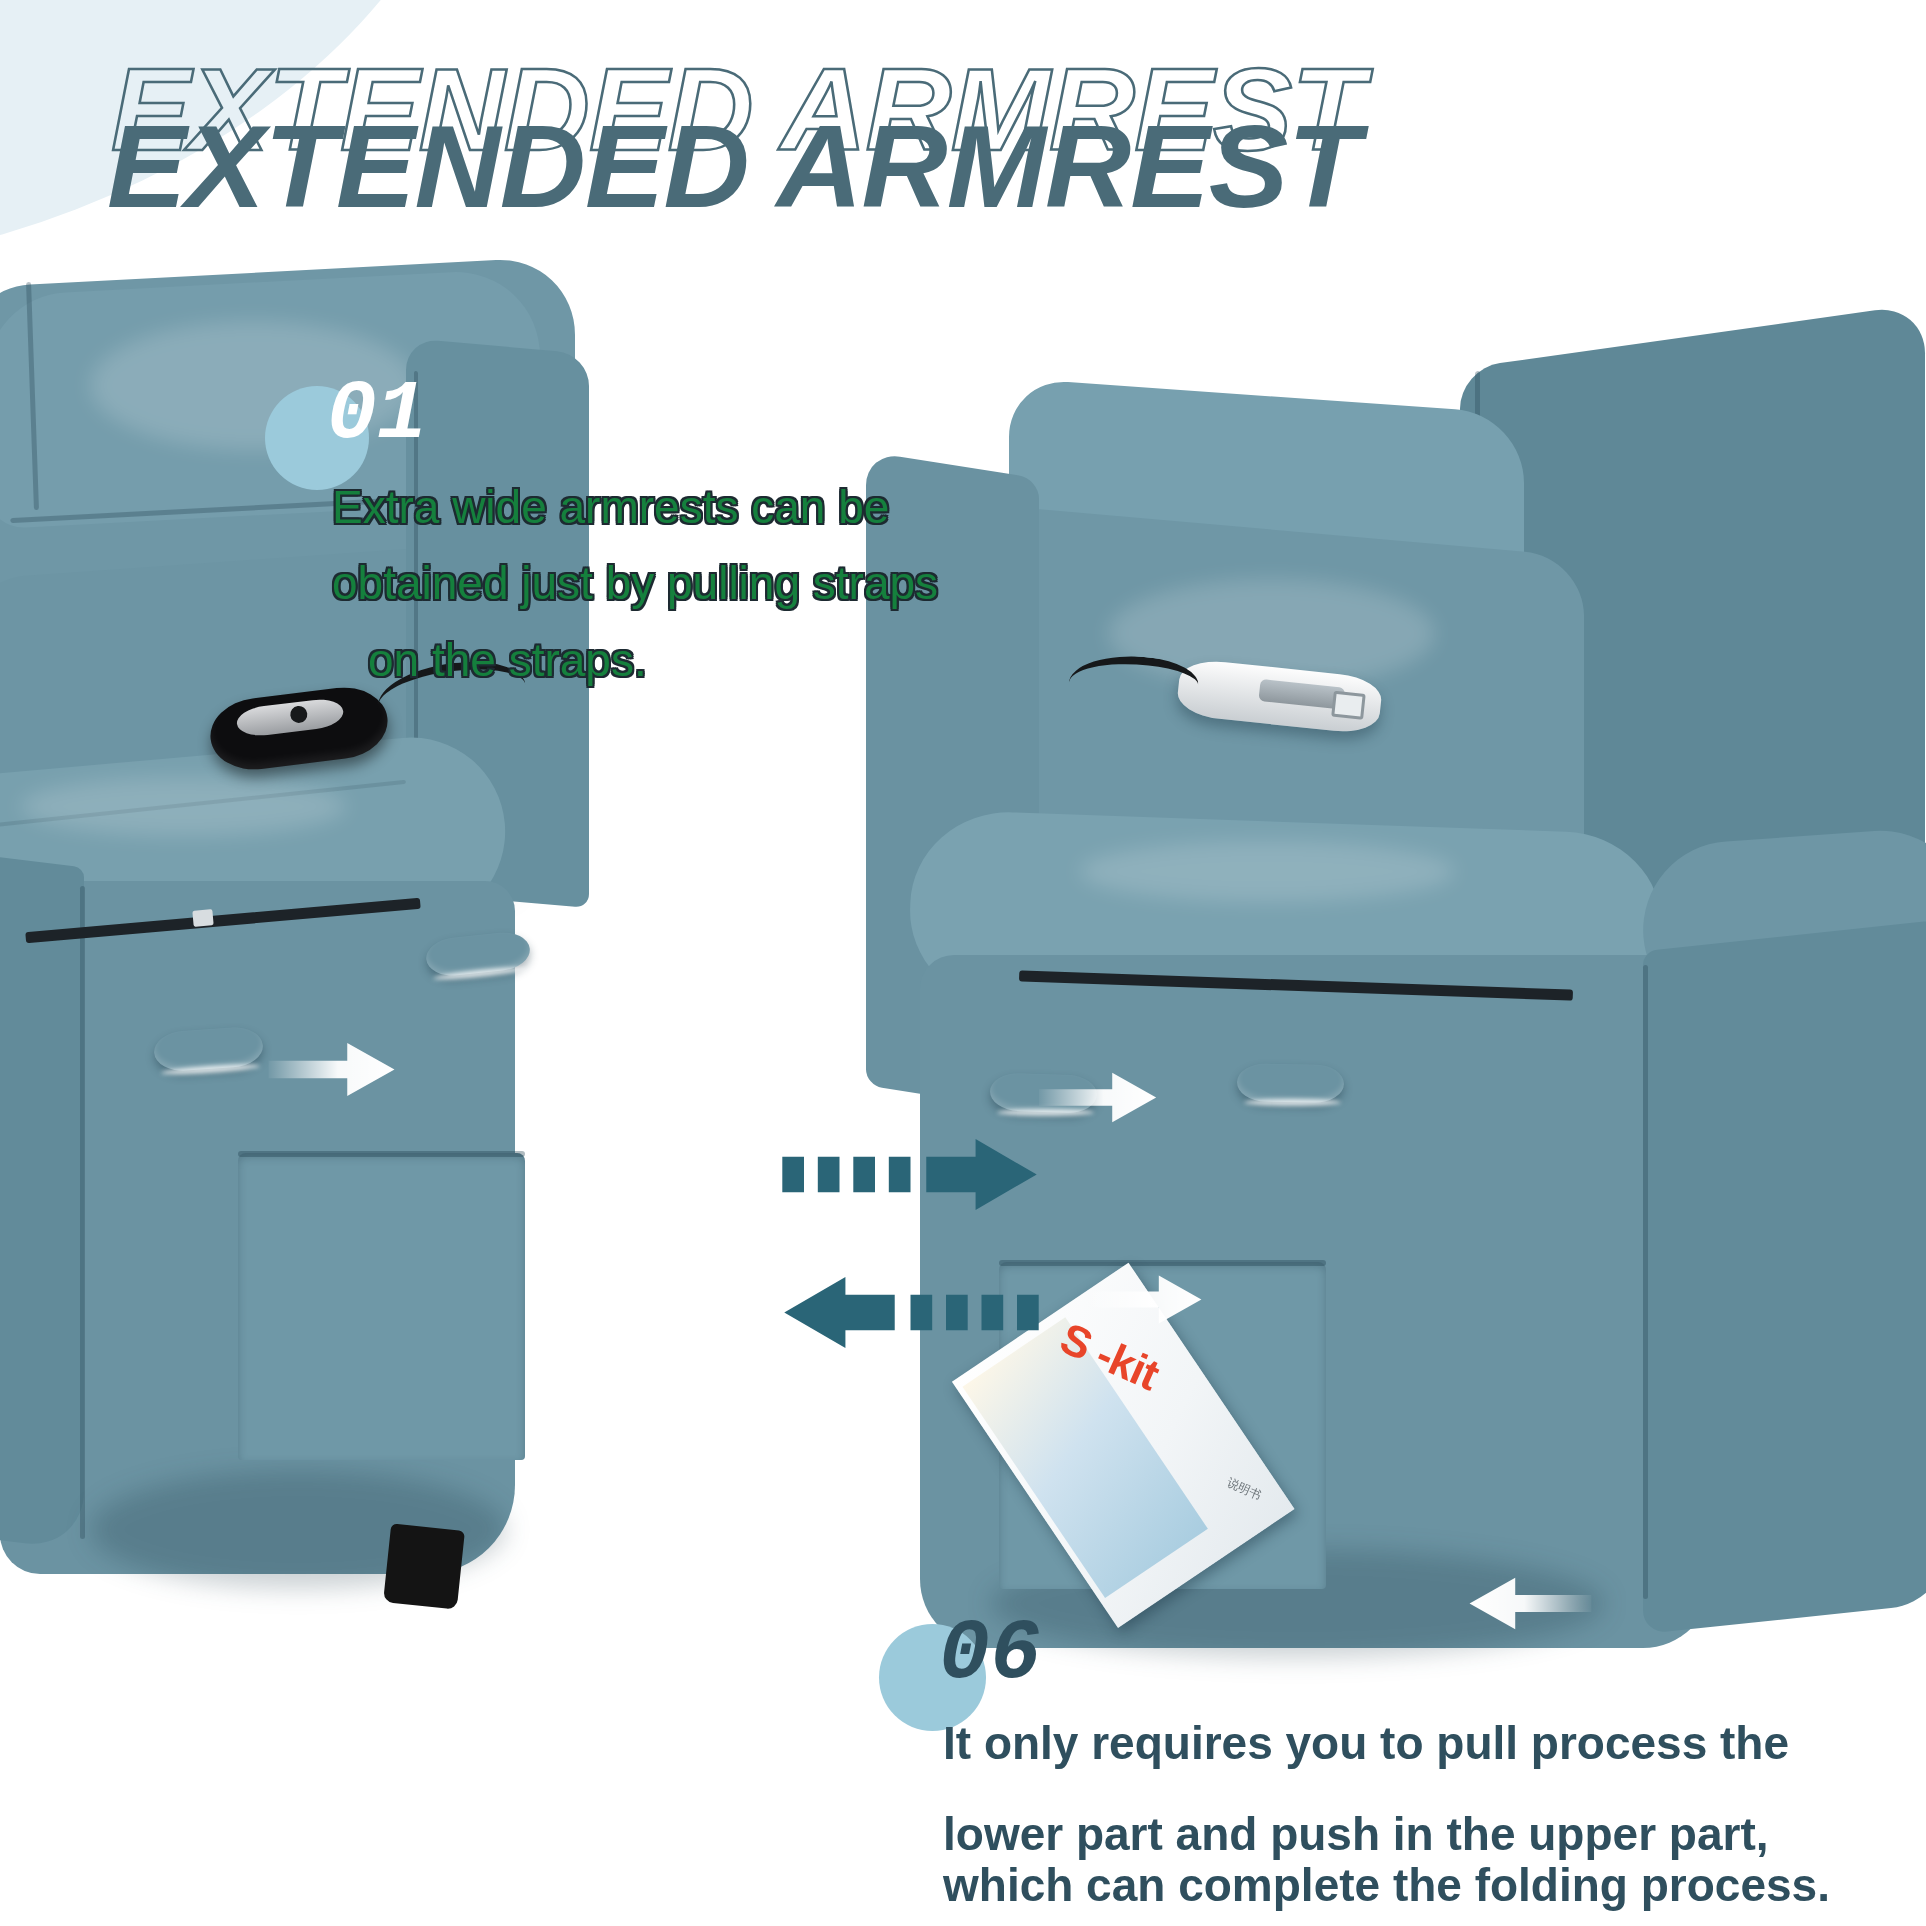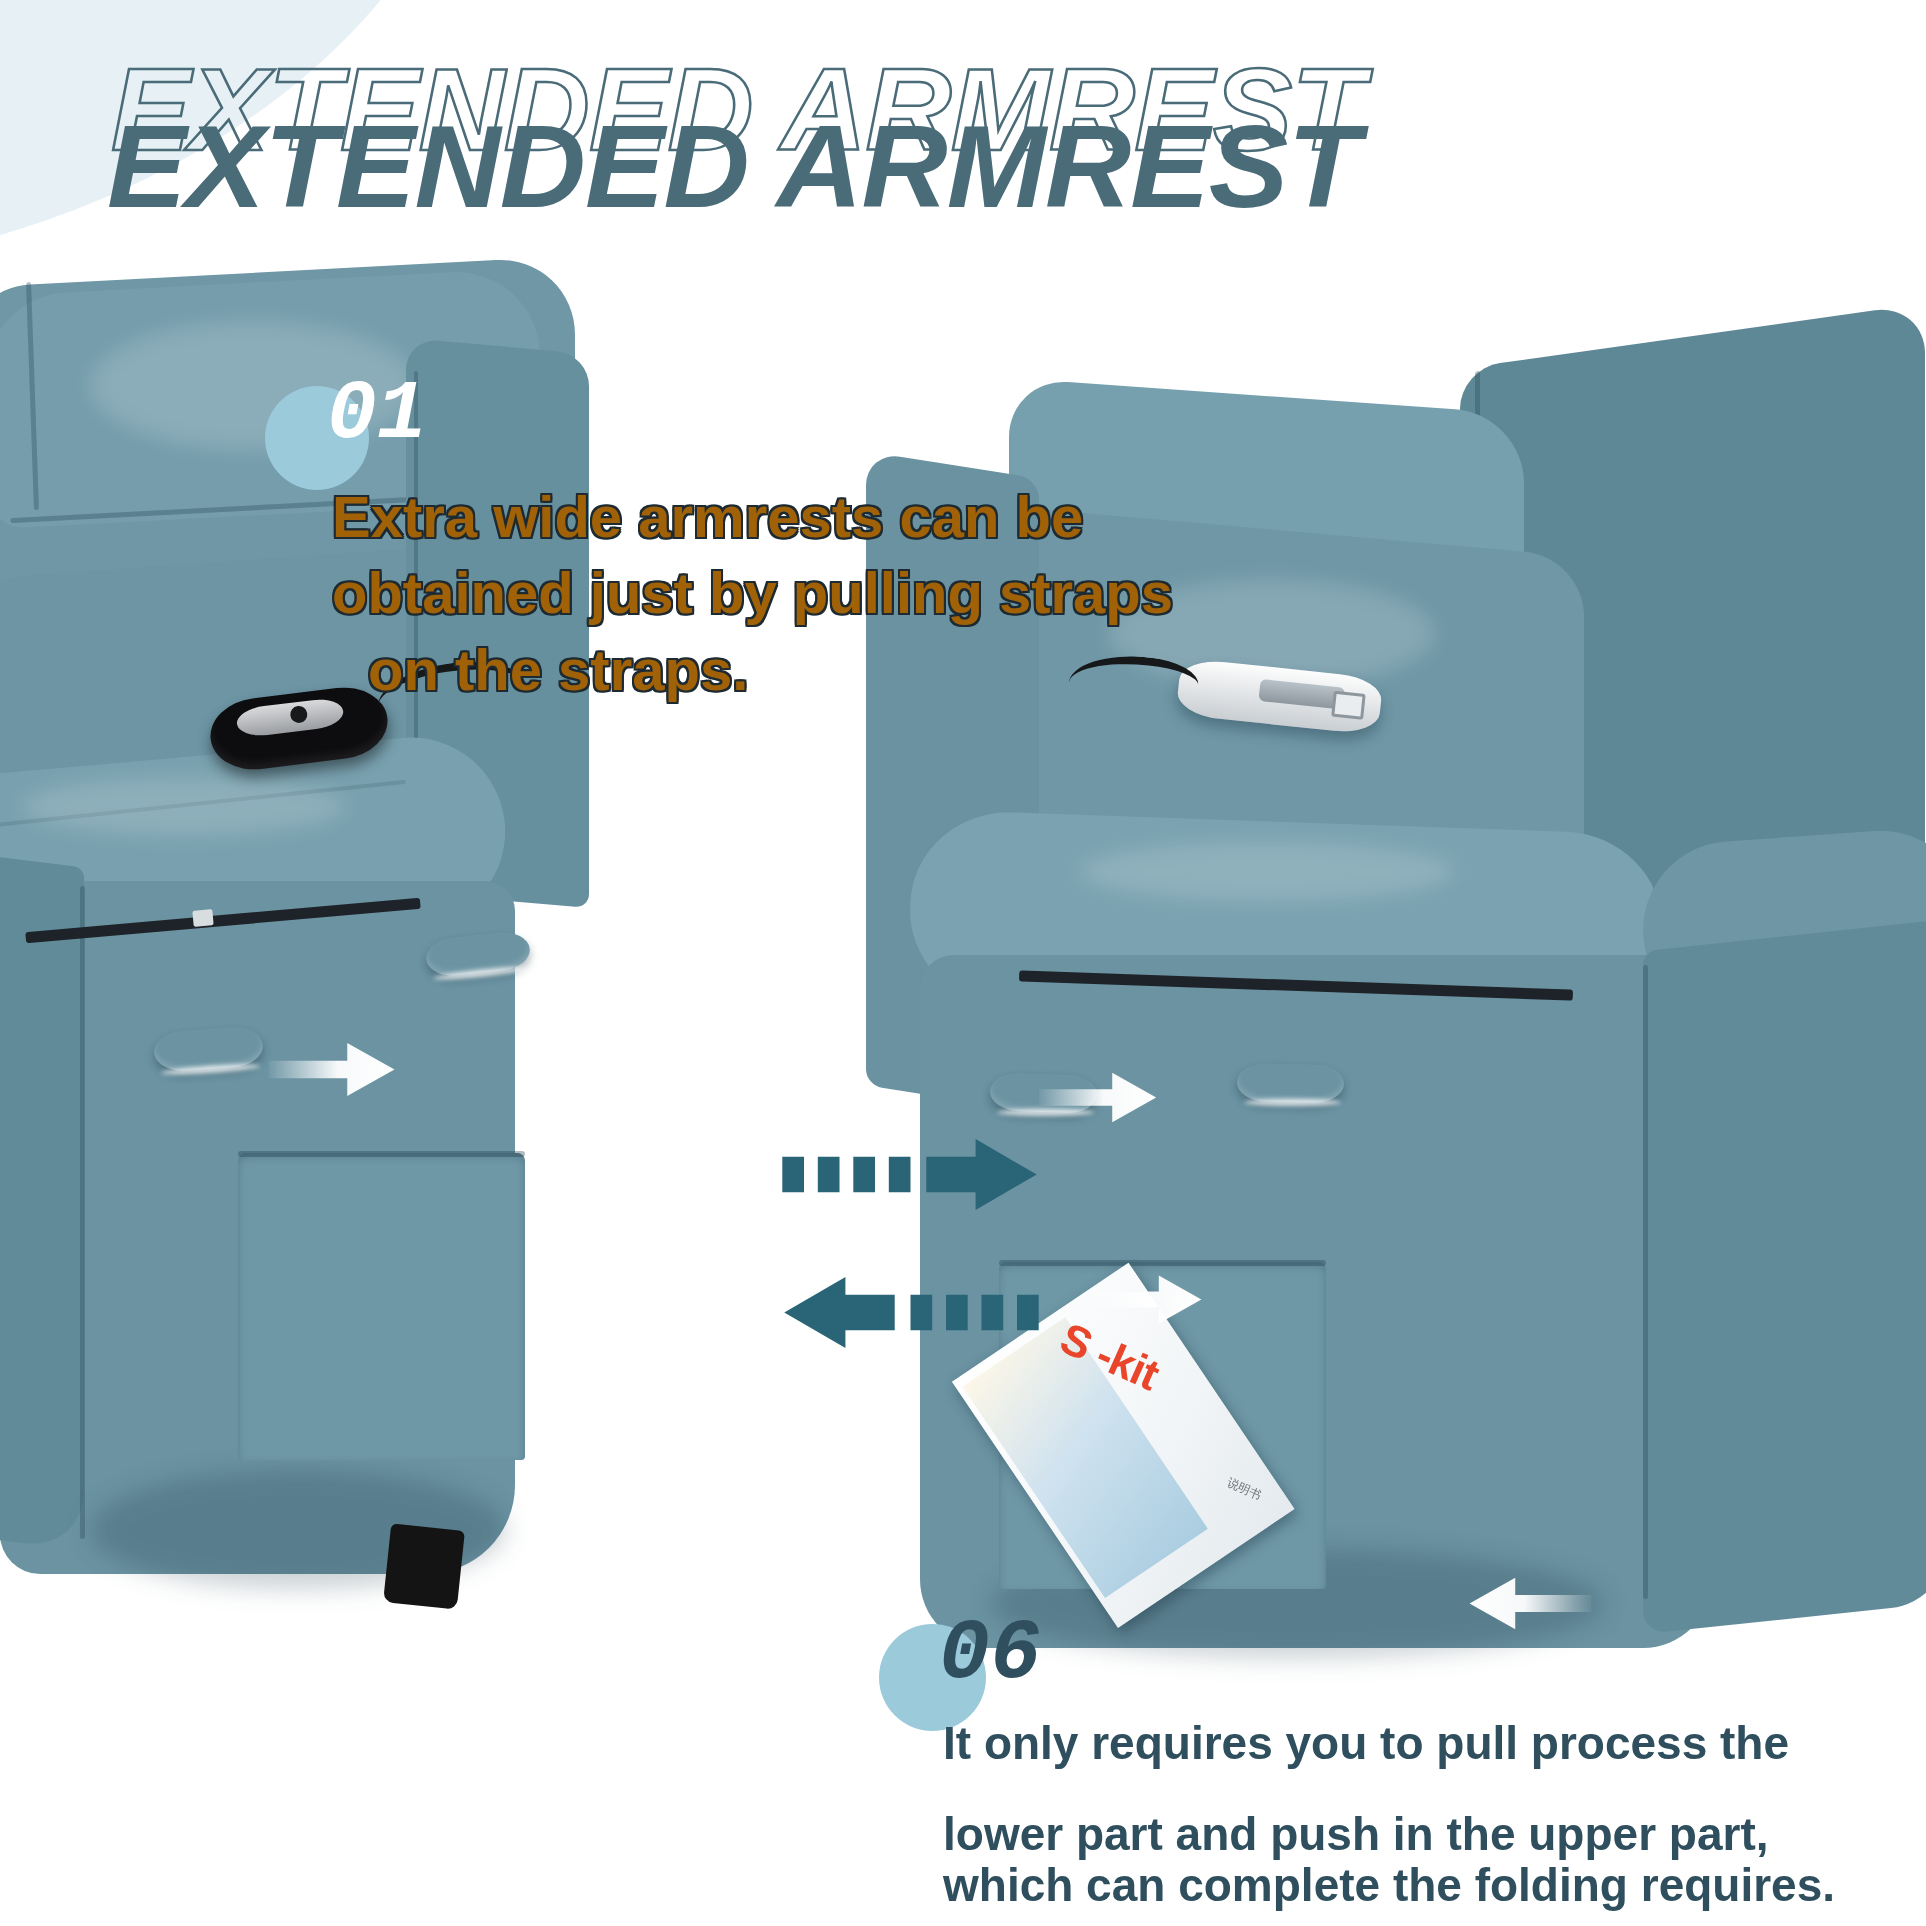--- a/index.html
+++ b/index.html
@@ -80,22 +80,22 @@
   .mag-sub{position:absolute;right:6%;bottom:12%;transform:rotate(58deg);
        color:#6b7378;font-size:12px;white-space:nowrap;}
 
   
   .dot{position:absolute;border-radius:50%;background:#9bcadb;}
   .num{position:absolute;font-style:italic;font-weight:700;line-height:1;
        font-family:Liberation Mono, monospace;}
   .num.light{color:#ffffff;}
   .num.dark{color:#2f4f5e;}
 
-  .body-out{position:absolute;font-weight:700;color:#a16207;
-       font-family:"Liberation Sans",sans-serif;font-size:58px;line-height:1.52;
+  .body-out{position:absolute;font-weight:400;color:#15803d;
+       font-family:"Liberation Sans",sans-serif;font-size:46px;line-height:1.52;
        text-shadow:
          -2px -2px 0 #1d2a31, 2px -2px 0 #1d2a31,
          -2px  2px 0 #1d2a31, 2px  2px 0 #1d2a31,
           0   -2px 0 #1d2a31, 0    2px 0 #1d2a31,
          -2px  0   0 #1d2a31, 2px  0   0 #1d2a31;}
   .body-dark{position:absolute;font-weight:700;color:#2f4f5e;
        font-family:"Liberation Sans",sans-serif;font-size:46px;line-height:1.55;}
 
   
   .arrows{position:absolute;}
@@ -317,17 +317,17 @@
     <div class="body-out" style="left:332px;top:473px;white-space:nowrap;">Extra wide armrests can be</div>
     <div class="body-out" style="left:332px;top:549px;white-space:nowrap;">obtained just by pulling straps</div>
     <div class="body-out" style="left:332px;top:626px;white-space:nowrap;margin-left:36px;">on the straps.</div>
   </div>
 
   <div>
     <div class="dot" style="left:879px;top:1624px;width:107px;height:107px;"></div>
     <div class="num dark" style="left:939px;top:1612px;font-size:85px;">06</div>
     <div class="body-dark" style="left:943px;top:1708px;white-space:nowrap;">It only requires you to pull process the</div>
     <div class="body-dark" style="left:943px;top:1799px;white-space:nowrap;">lower part and push in the upper part,</div>
-    <div class="body-dark" style="left:943px;top:1850px;white-space:nowrap;">which can complete the folding requires.</div>
+    <div class="body-dark" style="left:943px;top:1850px;white-space:nowrap;">which can complete the folding process.</div>
   </div>
 
 </div>
 
 
 </body></html>

